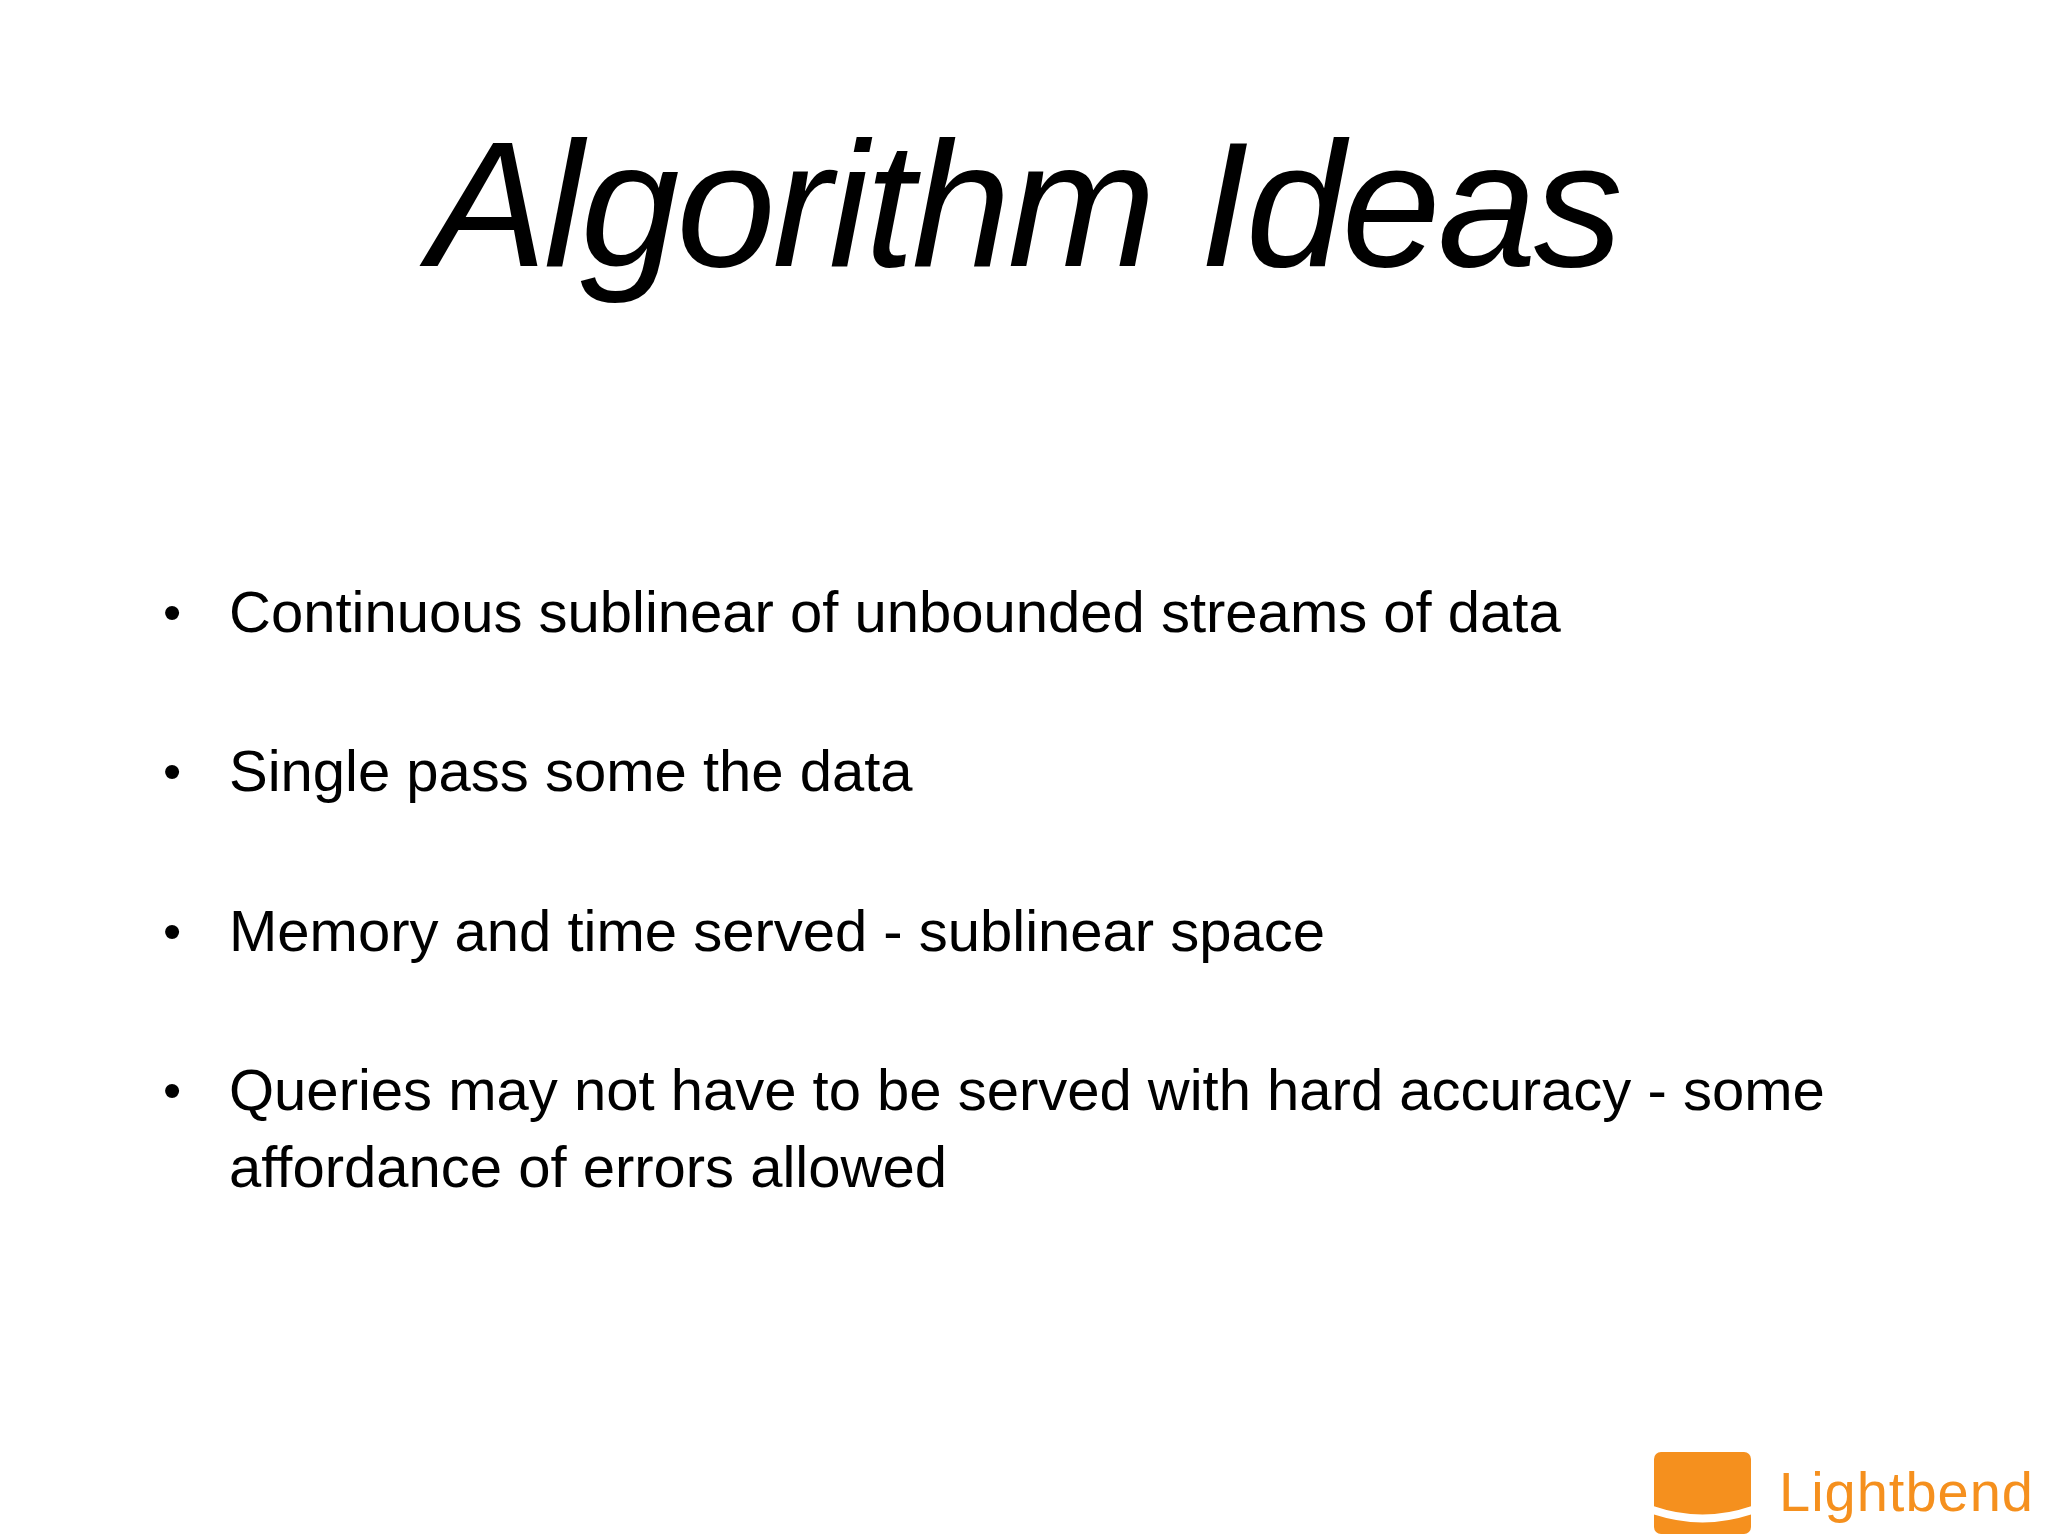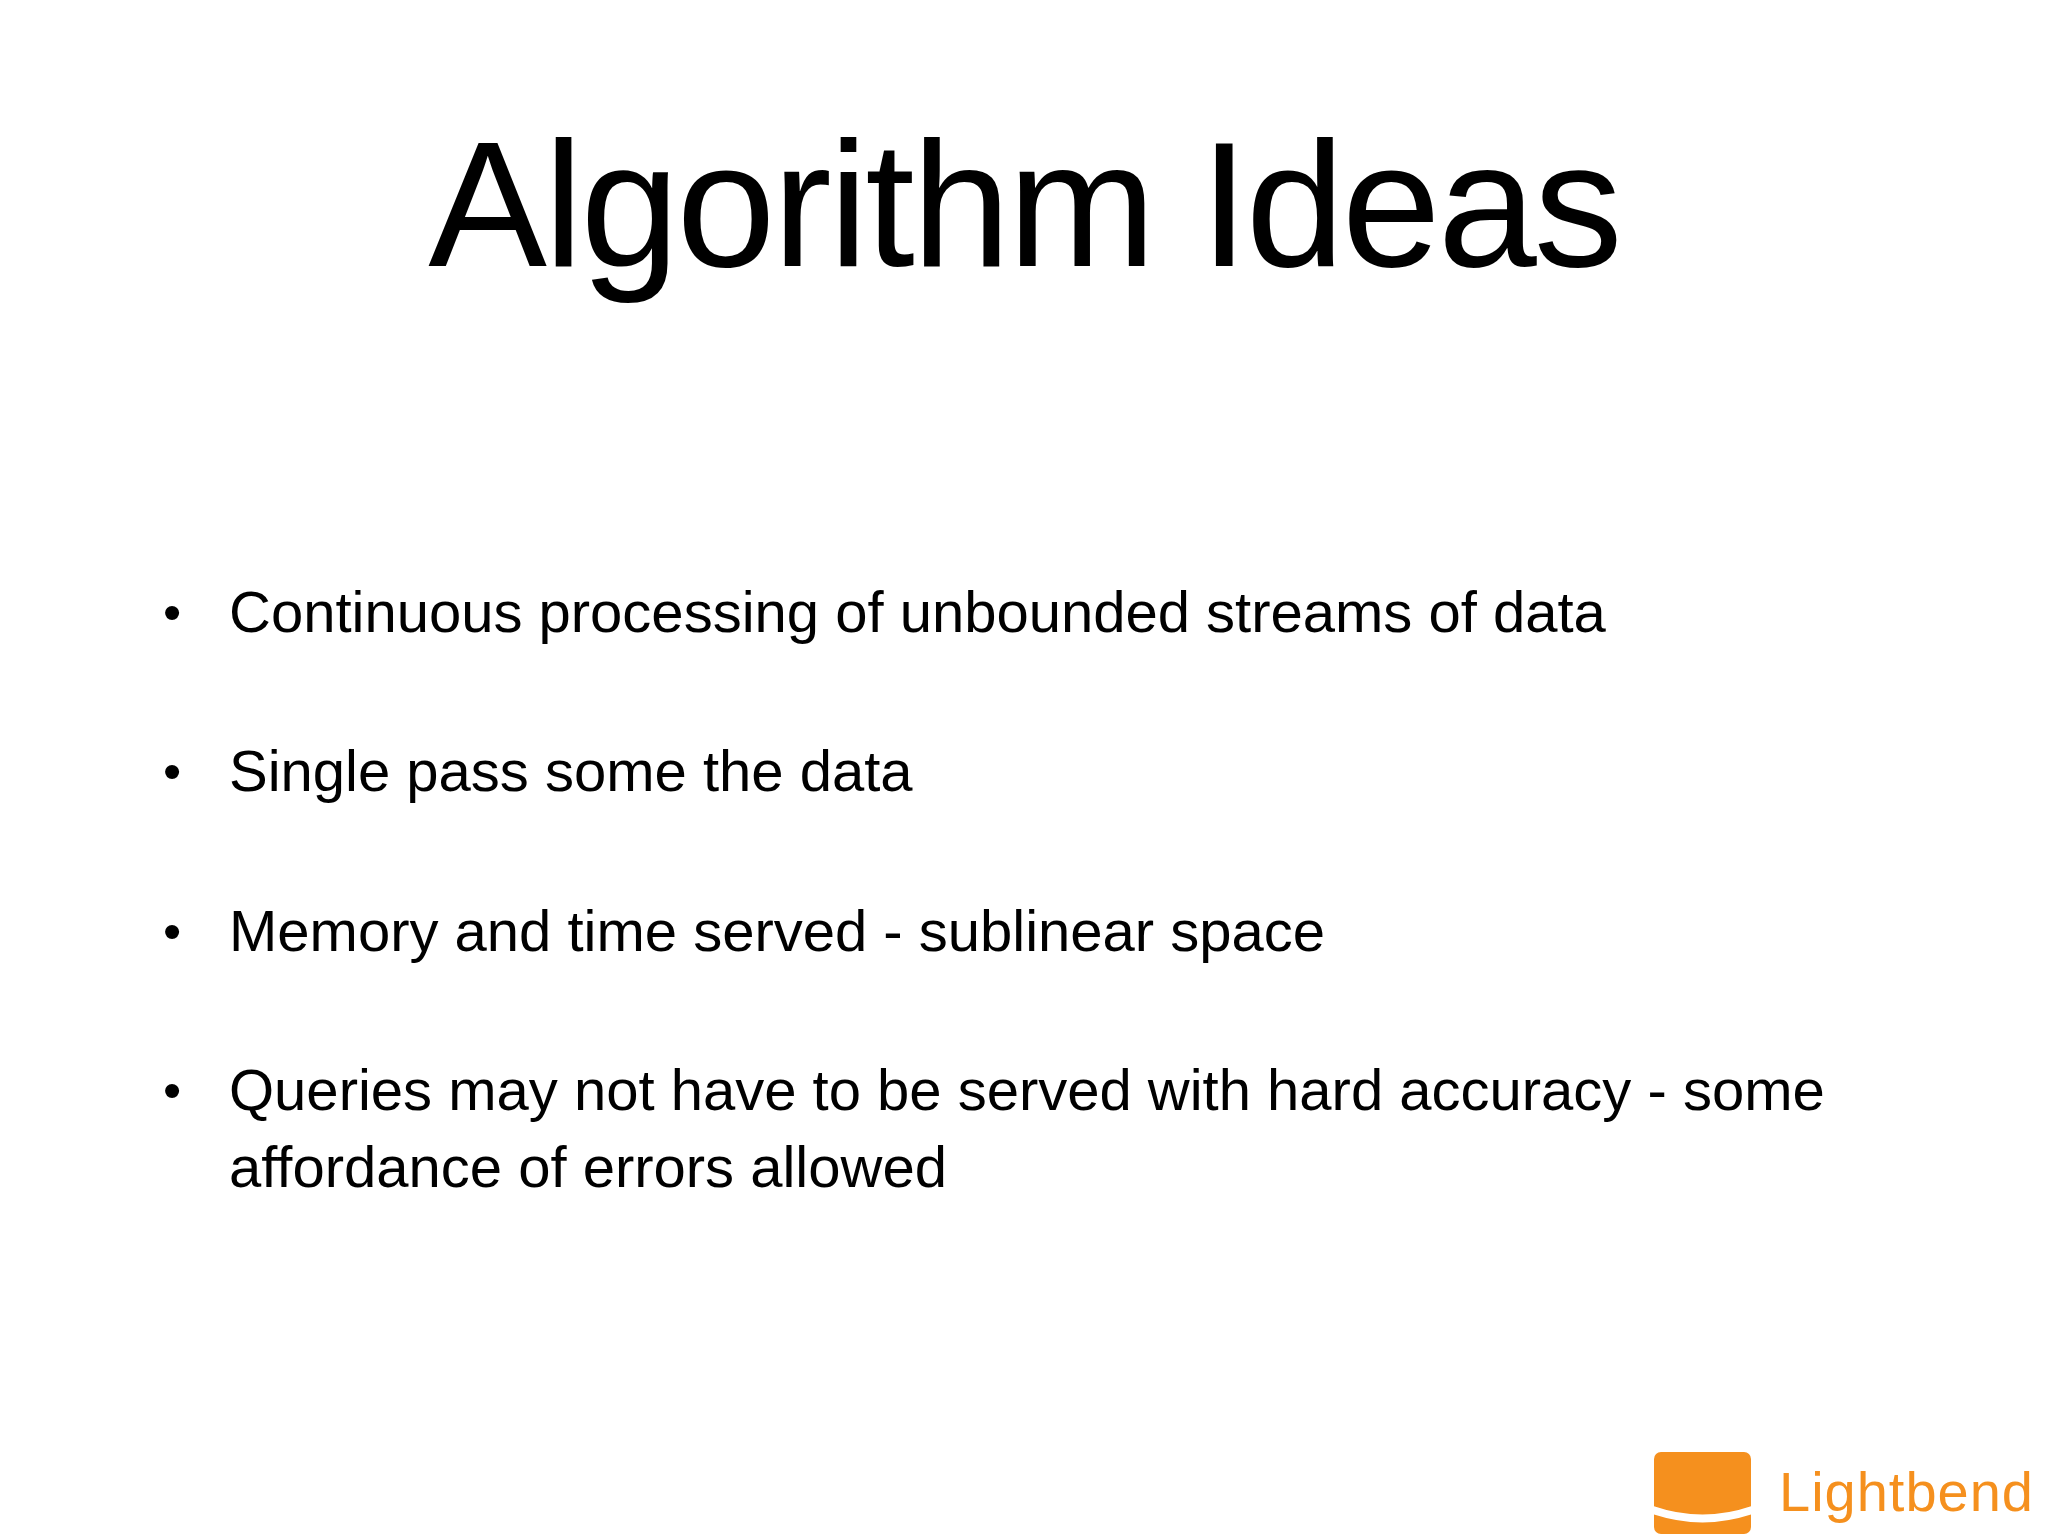--- a/index.html
+++ b/index.html
@@ -23,20 +23,21 @@
   }
   .slide-title {
     margin: 0;
     padding-top: 98px;
     text-align: center;
     font-size: 178px;
     line-height: 1.2;
     font-weight: 500;
     letter-spacing: -3px;
     color: #000000;
+    font-style: italic;
   }
   .bullet-list {
     margin-top: 262px;
     padding-left: 163px;
     padding-right: 120px;
   }
   .bullet-item {
     display: flex;
     align-items: flex-start;
     font-size: 58px;
@@ -85,21 +86,21 @@
 <body>
 
 <div class="slide">
 
   <h1 class="slide-title">Algorithm Ideas</h1>
 
   <div class="bullet-list">
 
     <div class="bullet-item">
       <span class="bullet-dot">•</span>
-      <span class="bullet-text">Continuous processing of unbounded streams of data</span>
+      <span class="bullet-text">Continuous sublinear of unbounded streams of data</span>
     </div>
 
     <div class="bullet-item">
       <span class="bullet-dot">•</span>
       <span class="bullet-text">Single pass some the data</span>
     </div>
 
     <div class="bullet-item">
       <span class="bullet-dot">•</span>
       <span class="bullet-text">Memory and time served - sublinear space</span>

